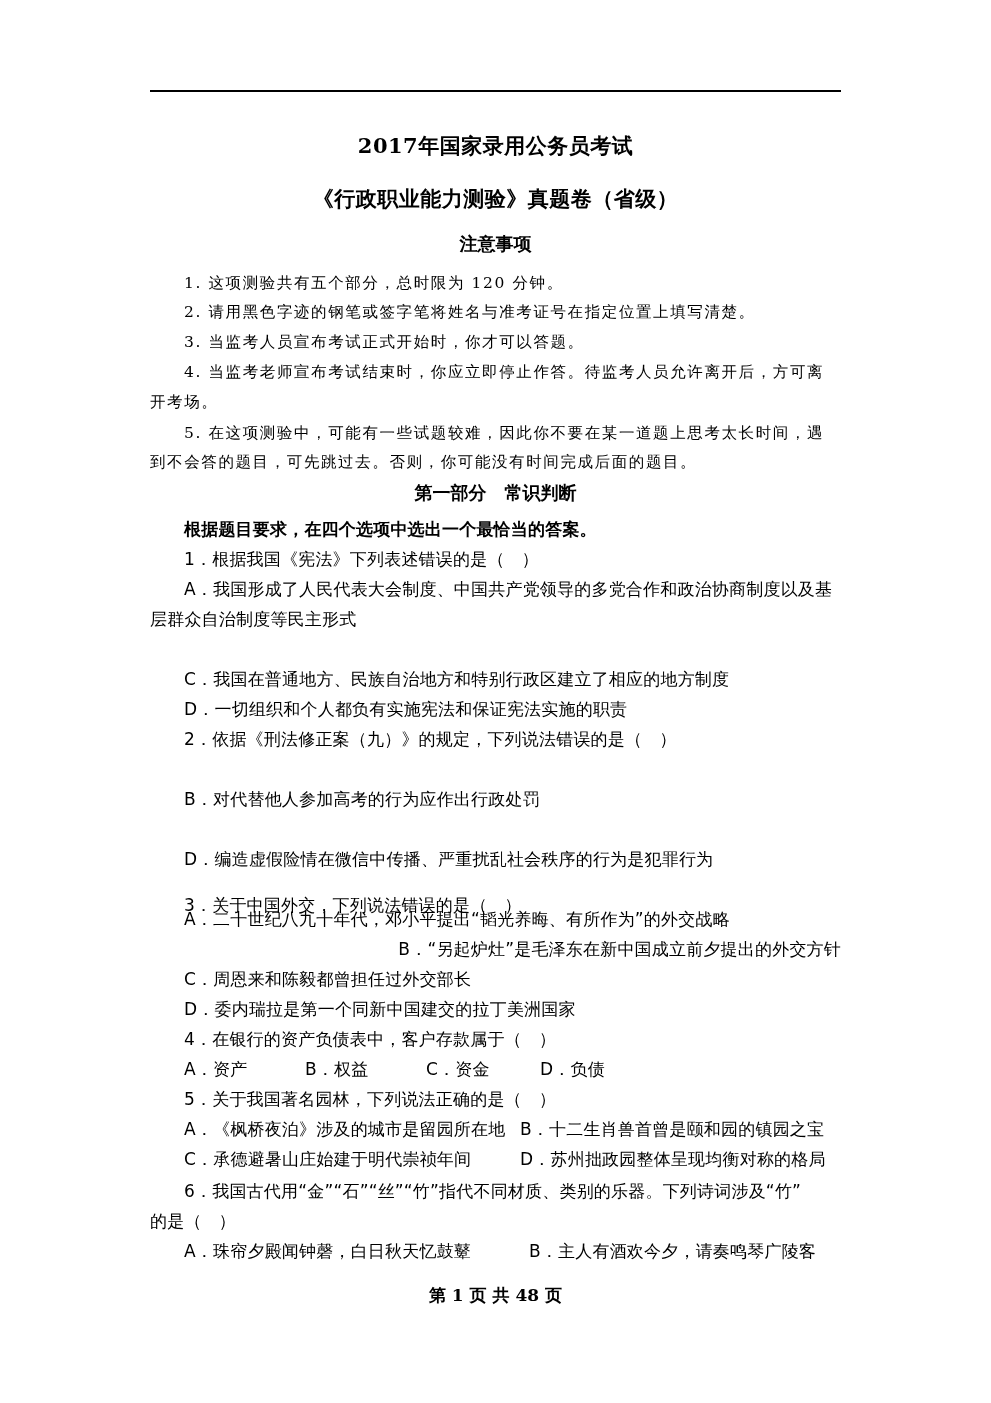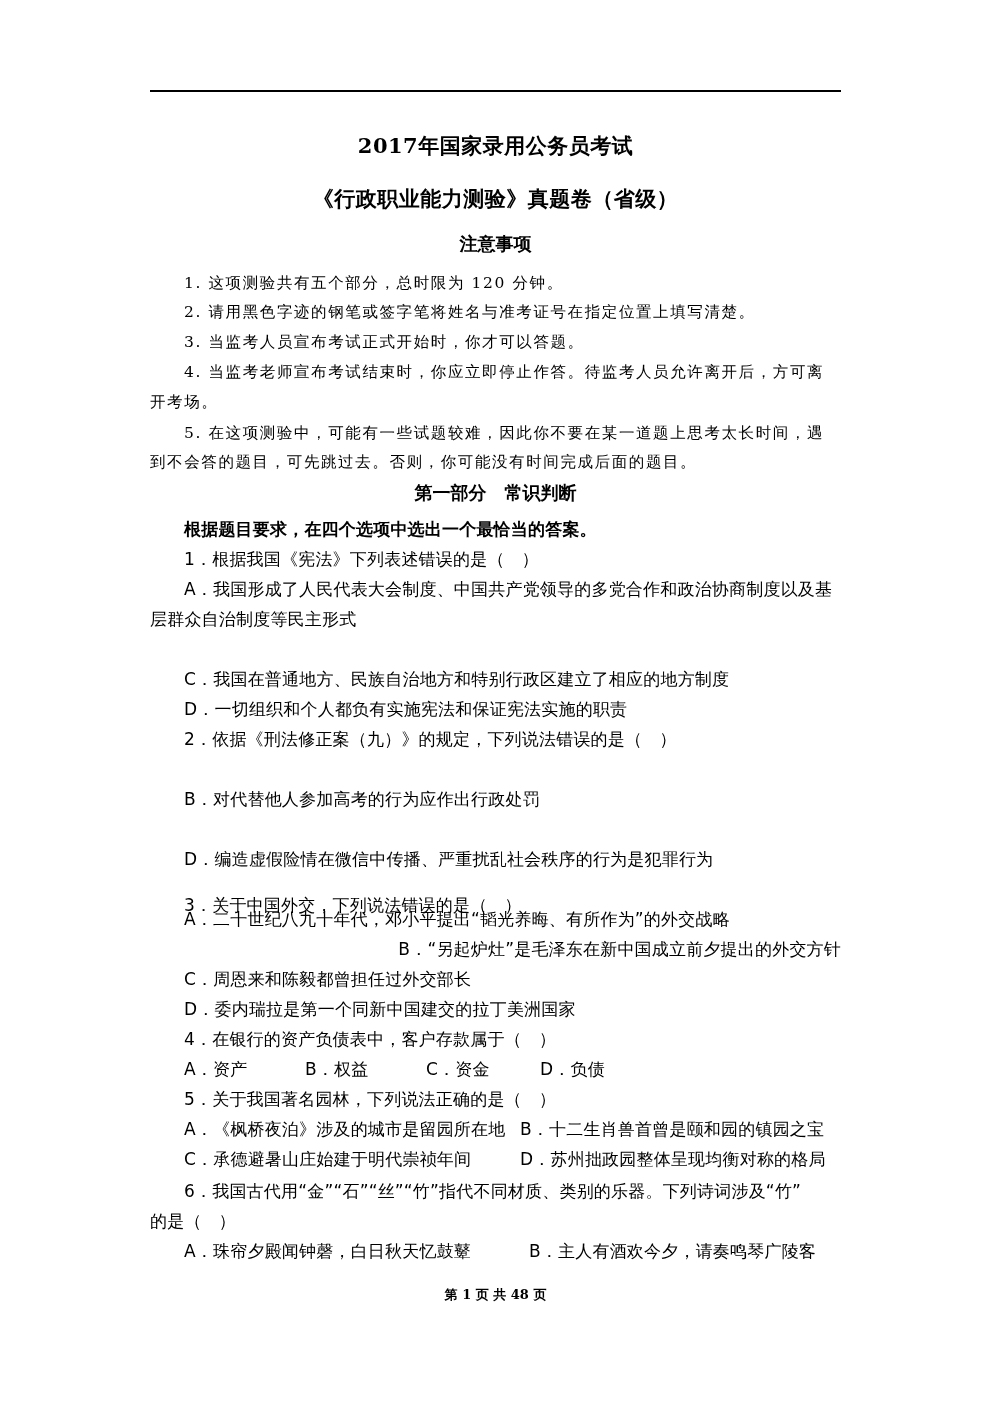--- a/index.html
+++ b/index.html
@@ -10,21 +10,21 @@
   .center { text-align: center; }
   .title1 { font-family: "DejaVu Serif", "Liberation Serif", serif; font-weight: bold; font-size: 21px; letter-spacing: 0.5px; }
   .title2 { font-family: "DejaVu Serif", "Liberation Serif", serif; font-weight: bold; font-size: 21px; letter-spacing: 0.5px; }
   .heading { font-family: Liberation Serif, serif; font-weight: bold; font-size: 18px; }
   .notice { font-family: "DejaVu Serif", "Liberation Serif", serif; font-size: 15.5px; letter-spacing: 1.6px; }
   .body { font-family: "DejaVu Sans", "Liberation Sans", sans-serif; font-size: 17px; letter-spacing: 0.2px; }
   .bold { font-weight: bold; }
   .indent { padding-left: 34px; box-sizing: border-box; }
   .opt-row { display: flex; }
   .opt-row span { display: inline-block; }
-  .footer { font-family: "DejaVu Serif", "Liberation Serif", serif; font-weight: bold; font-size: 13px; }
+  .footer { font-family: "DejaVu Serif", "Liberation Serif", serif; font-weight: bold; font-size: 17px; }
 </style>
 </head>
 <body>
 
 <div class="page">
   <div class="rule"></div>
 
   <div class="line center title1" style="top:135px;">2017年国家录用公务员考试</div>
   <div class="line center title2" style="top:188px;">《行政职业能力测验》真题卷（省级）</div>
   <div class="line center heading" style="top:233px;">注意事项</div>

